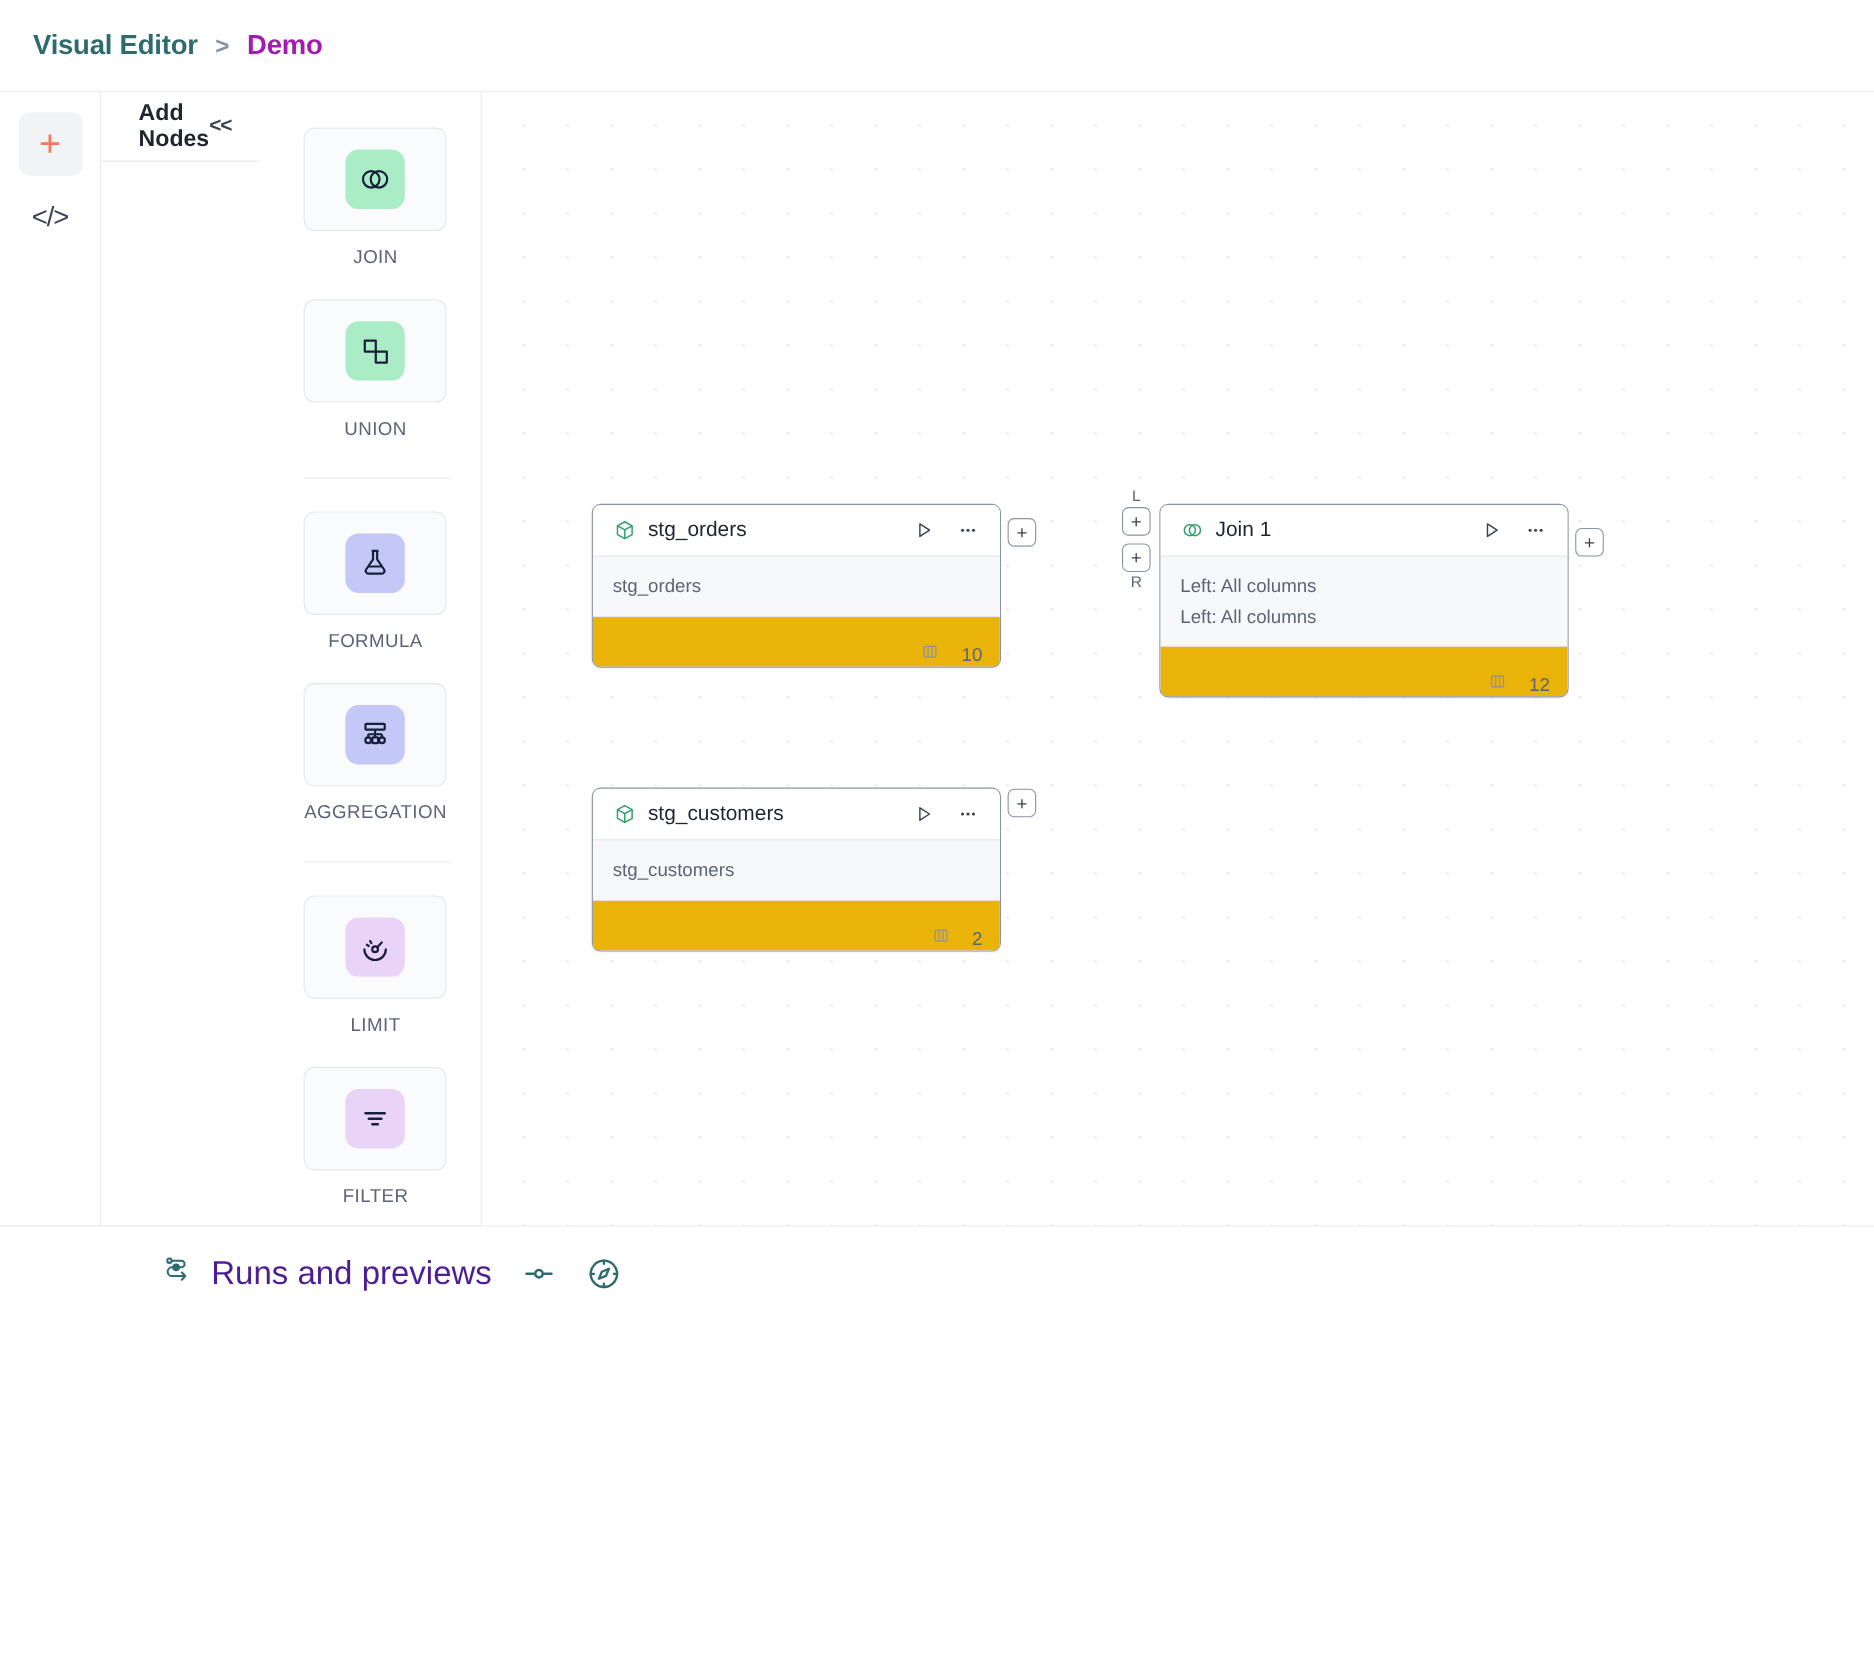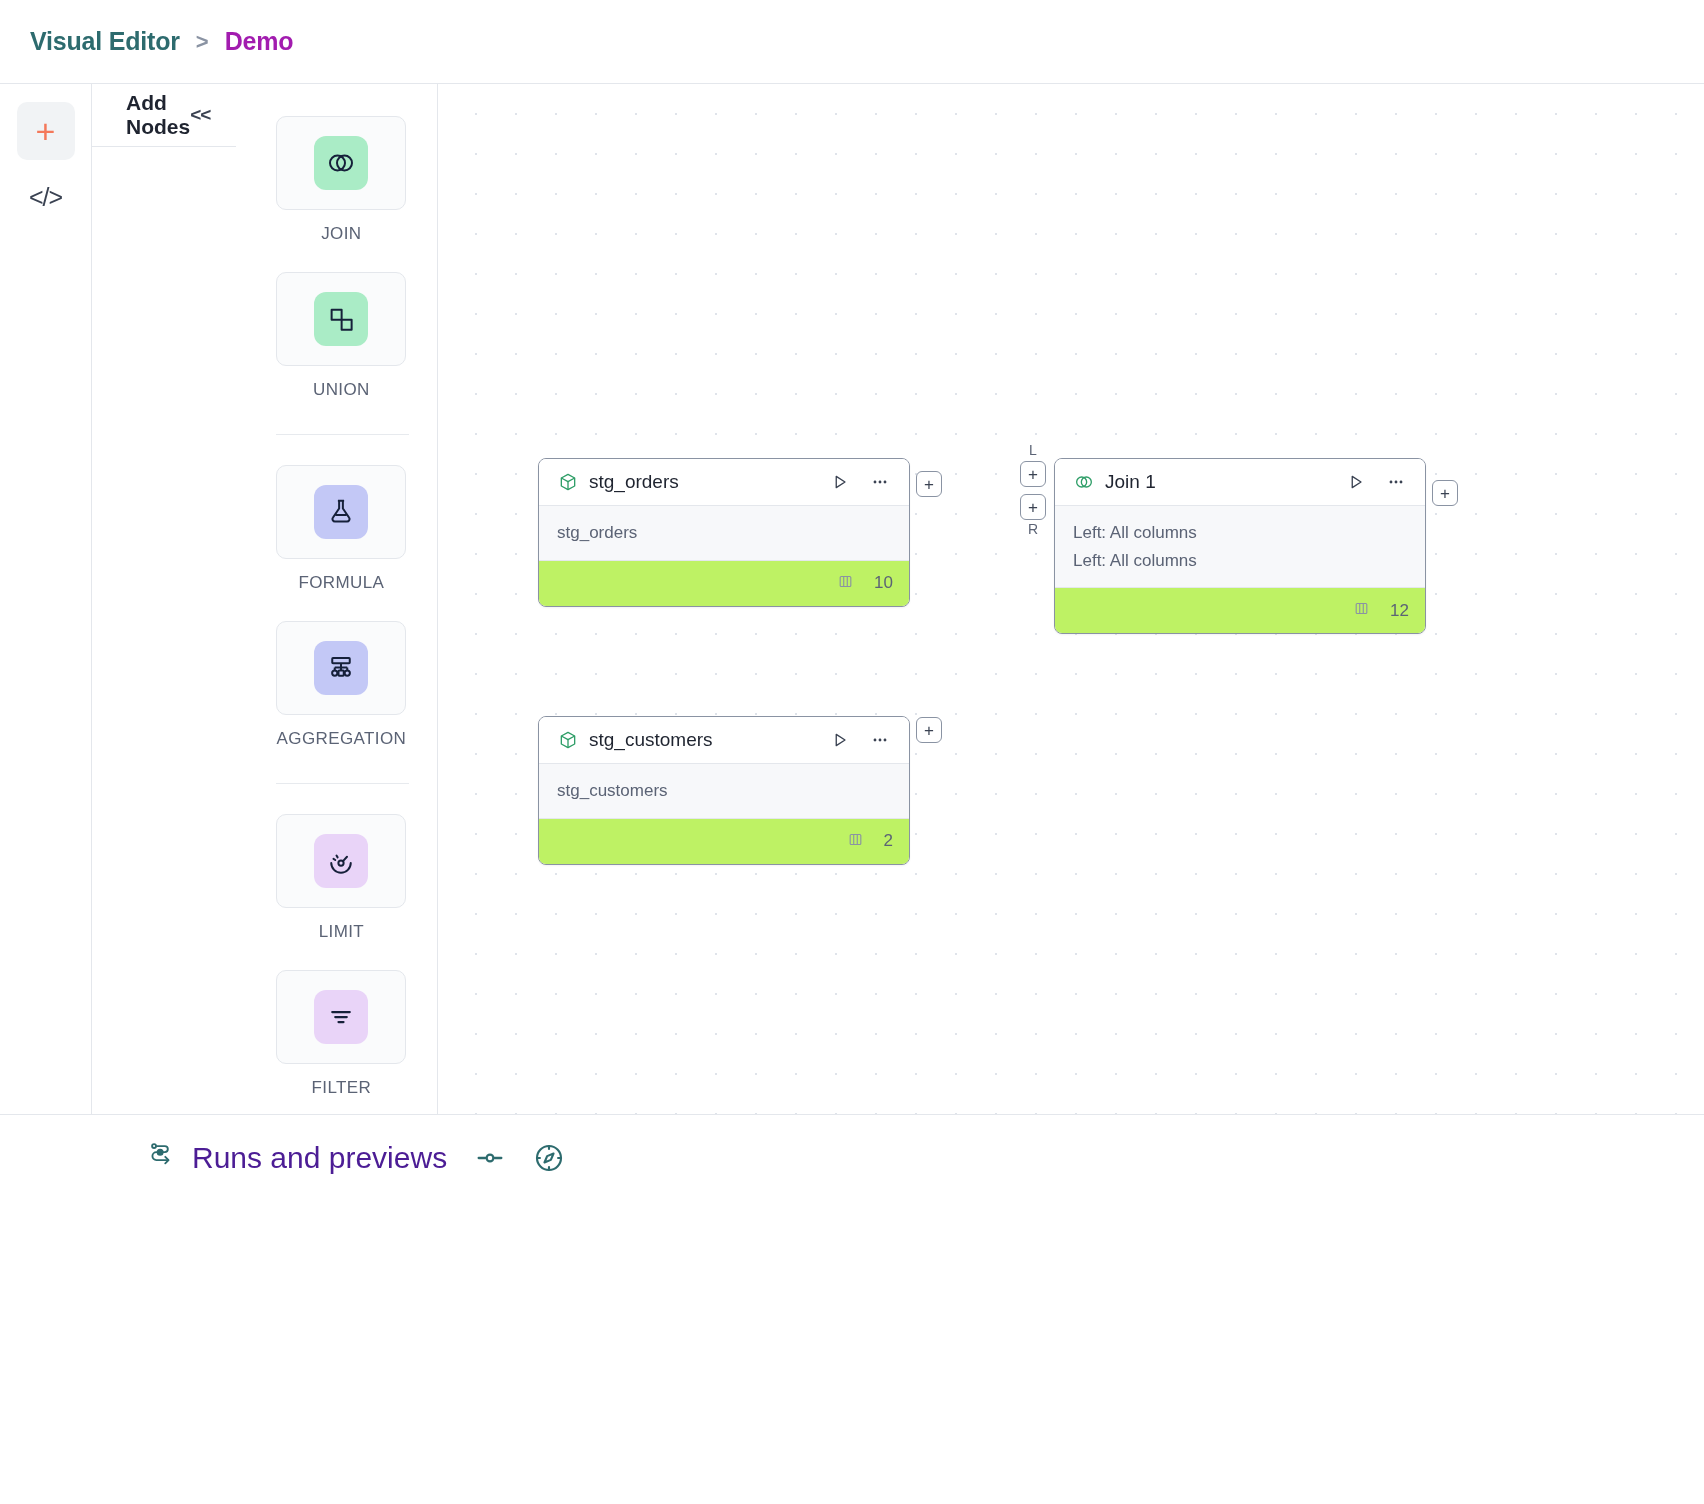--- a/index.html
+++ b/index.html
@@ -112,22 +112,22 @@
   }
   .node-ico { width: 22px; height: 22px; flex: 0 0 22px; display: flex; align-items: center; justify-content: center; }
   .node-title { font-size: 19px; font-weight: 400; color: #1f2430; flex: 1 1 auto; white-space: nowrap; }
   .node-act { width: 30px; height: 30px; display: flex; align-items: center; justify-content: center; cursor: pointer; }
   .node-body {
     background: #f7f8fa; border-top: 1px solid #e4e7ec; border-bottom: 1px solid #e4e7ec;
     padding: 13px 18px; min-height: 48px;
   }
   .node-body-line { font-size: 17px; color: #5b6375; line-height: 1.62; white-space: nowrap; }
   .node-foot {
-    height: 45px; display: flex; align-items: center; justify-content: flex-end;
-    gap: 20px; padding: 0 16px; background: #bef264;
+    height: 45px; display: flex; align-items: flex-end; justify-content: flex-end;
+    gap: 20px; padding: 0 16px; background: #eab308;
   }
   .foot-count { font-size: 17px; color: #5b6375; }
 
   
   .handle {
     position: absolute; width: 26px; height: 26px;
     border: 1px solid #8a93a3; border-radius: 6px; background: #ffffff;
     display: flex; align-items: center; justify-content: center;
     font-size: 17px; color: #3a4252; line-height: 1; cursor: pointer; z-index: 4;
   }

